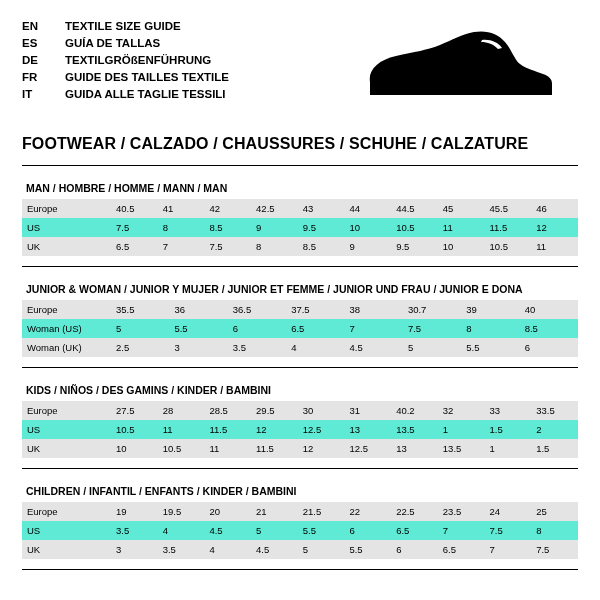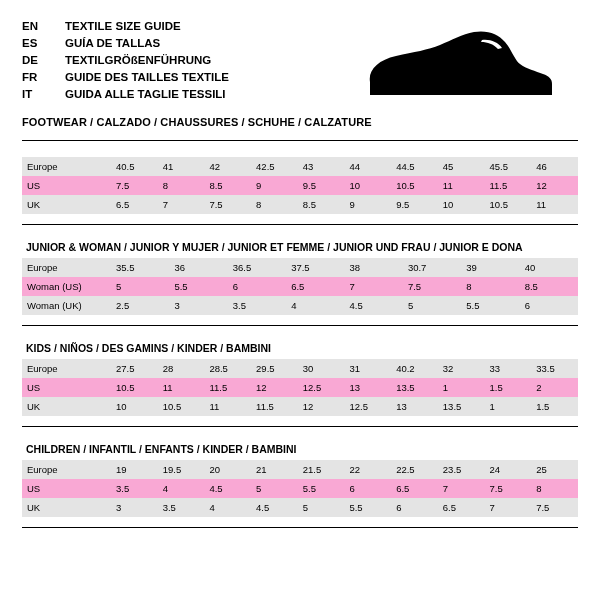--- a/index.html
+++ b/index.html
@@ -48,23 +48,23 @@
   }
 
   .shoe-art {
     width: 190px;
     height: 80px;
     margin-right: 26px;
     margin-top: 8px;
   }
 
   .section-title {
-    font-size: 11px;
+    font-size: 16px;
     font-weight: bold;
-    margin-top: 10px;
+    margin-top: 29px;
     letter-spacing: 0.1px;
   }
 
   
   .group {
     margin-top: 16px;
   }
   .group-title {
     font-size: 10.5px;
     font-weight: bold;
@@ -79,21 +79,21 @@
     font-size: 9.5px;
     line-height: 11px;
     padding: 4px 0 4px 5px;
     text-align: left;
     white-space: nowrap;
   }
   table.size tr.shade td {
     background: #e4e4e4;
   }
   table.size tr.plain td {
-    background: #f9a8d4;
+    background: #5eead4;
   }
   table.size td.label {
     width: 84px;
     margin-top: 32px;
   }
   
   .hr {
     height: 1px;
     background: #000000;
     margin-top: 10px;
@@ -142,20 +142,21 @@
         <rect x="8" y="62" width="182" height="7" fill="#000000"></rect>
         <path fill="#ffffff" d="M120,14 C128,13 136,16 140,22 L136,23 C131,18 126,16 119,16 Z"></path>
       </svg>
     </div>
   </div>
 
   <div class="section-title">FOOTWEAR / CALZADO / CHAUSSURES / SCHUHE / CALZATURE</div>
   <div class="top-rule"></div>
 
   <div class="group">
+    <div class="group-title">MAN / HOMBRE / HOMME / MANN / MAN</div>
     <table class="size">
       <tbody>
           <tr class="shade">
         <td class="label">Europe</td>
         <td>40.5</td>
         <td>41</td>
         <td>42</td>
         <td>42.5</td>
         <td>43</td>
         <td>44</td>

